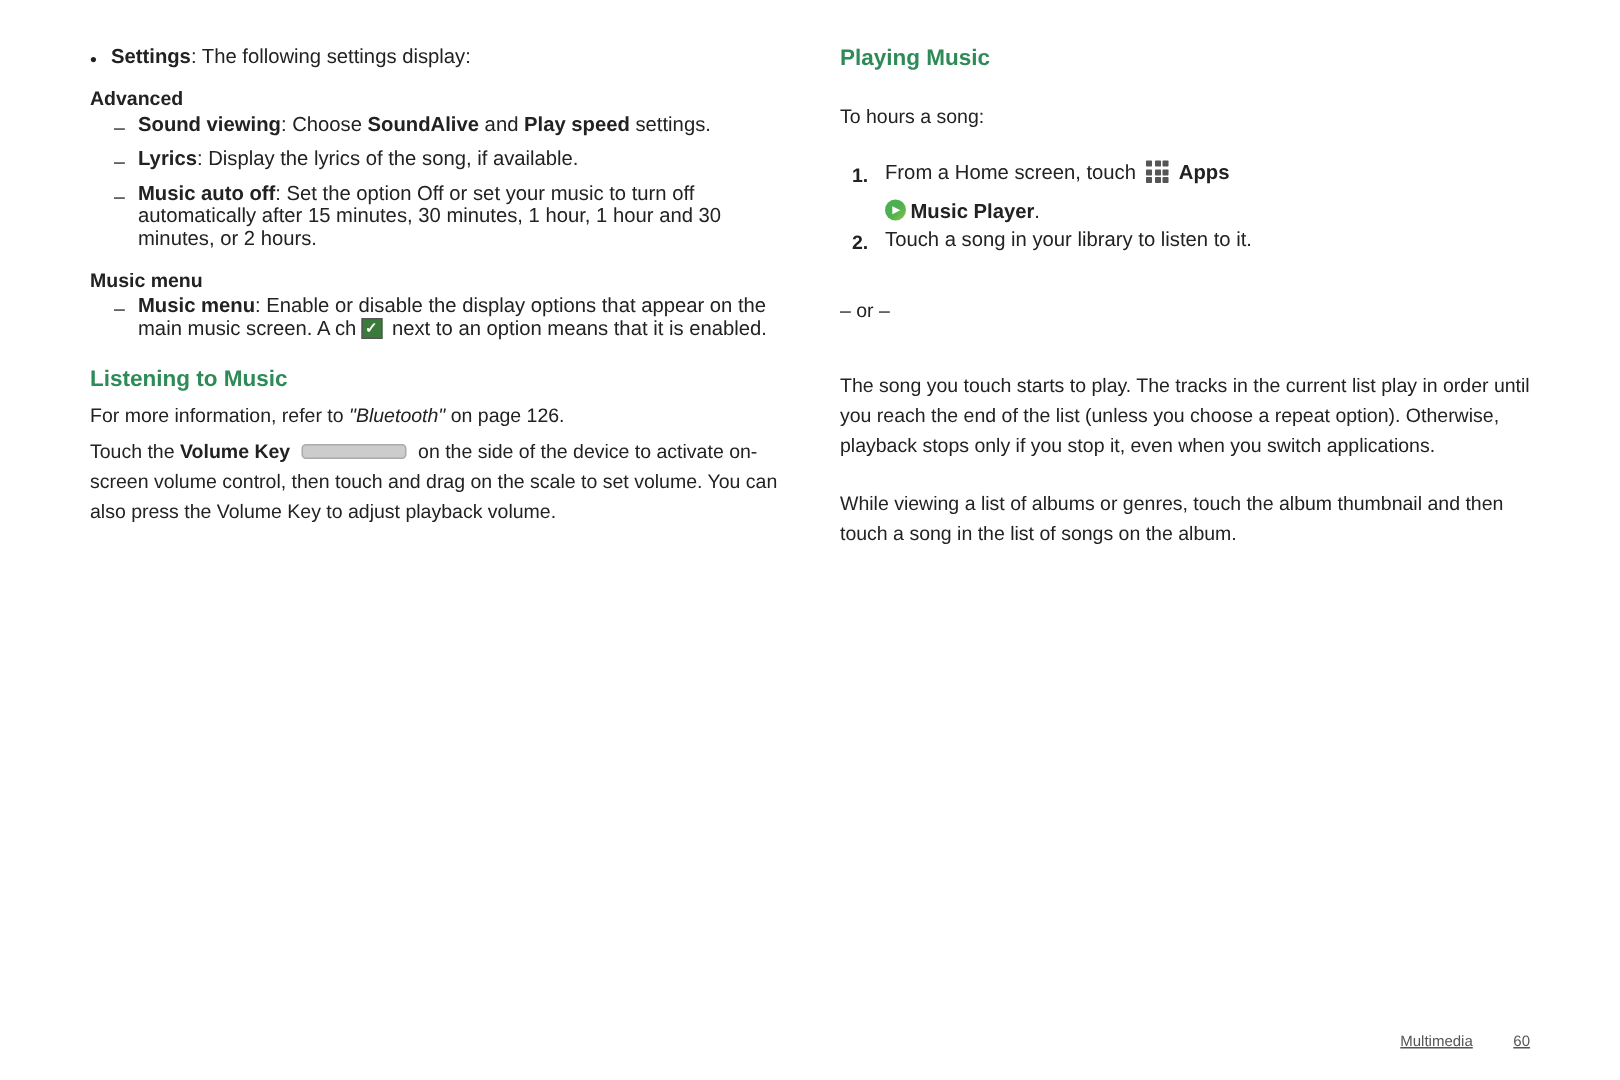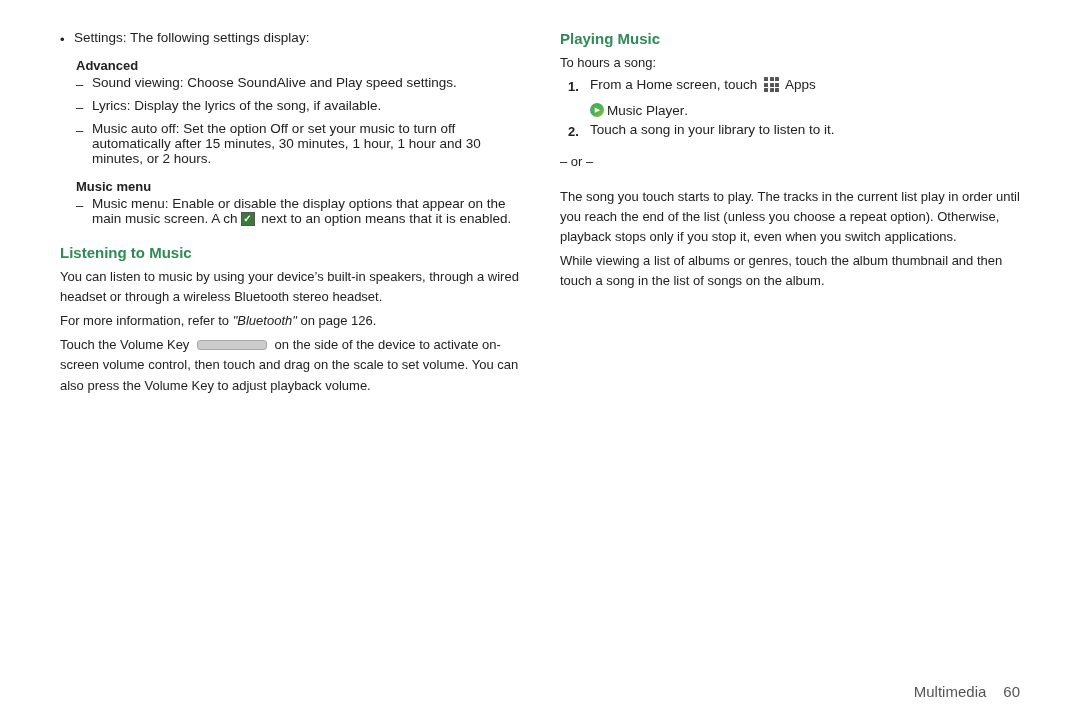--- a/index.html
+++ b/index.html
@@ -23,29 +23,29 @@
     .left-column {
       flex: 1;
       display: flex;
       flex-direction: column;
       gap: 0;
     }
     .right-column {
       flex: 1;
       display: flex;
       flex-direction: column;
-      gap: 0;
+      gap: 15px;
     }
     .section-title {
       color: #2e8b57;
       font-size: 15px;
       font-weight: bold;
       margin-bottom: 6px;
     }
-    .bold { font-weight: normal; }
+    .bold { font-weight: bold; }
     .italic { font-style: italic; }
     p, .body-text {
       font-size: 13px;
       line-height: 1.55;
       color: #222;
       margin-bottom: 4px;
     }
     .bullet-item {
       display: flex;
       align-items: flex-start;
@@ -162,27 +162,27 @@
       vertical-align: middle;
       margin: 0 4px;
       position: relative;
       top: -1px;
       border: 1px solid #aaa;
     }
     .footer {
       position: absolute;
       bottom: 20px;
       right: 60px;
-      font-size: 15px;
+      font-size: 10px;
       color: #555;
       display: flex;
-      gap: 17px;
+      gap: 27px;
+      text-decoration: underline;
     }
     .subindent {
-      margin-left: 16px;
     }
     .to-play-label {
       font-size: 13px;
       margin-bottom: 4px;
     }
     .or-separator {
       font-size: 13px;
       margin: 4px 0;
     }
     .music-player-row {
@@ -233,21 +233,20 @@
 
     <div class="dash-item">
       <span class="dash">–</span>
       <span>
         <span class="bold">Music menu</span>: Enable or disable the display options that appear on the main music screen. A ch<span class="checkbox-icon"></span> next to an option means that it is enabled.
       </span>
     </div>
 
     <div class="listening-section">
       <div class="section-title">Listening to Music</div>
-      <p class="body-text">You can listen to music by using your device’s built-in speakers, through a wired headset or through a wireless Bluetooth stereo headset.</p>
       <p class="body-text">
         For more information, refer to <span class="italic">"Bluetooth"</span> on page 126.
       </p>
       <p class="body-text">
         Touch the <span class="bold">Volume Key</span> <span class="volume-key-line"></span> on the side of the device to activate on-screen volume control, then touch and drag on the scale to set volume. You can also press the Volume Key to adjust playback volume.
       </p>
     </div>
 
   </div>
 

